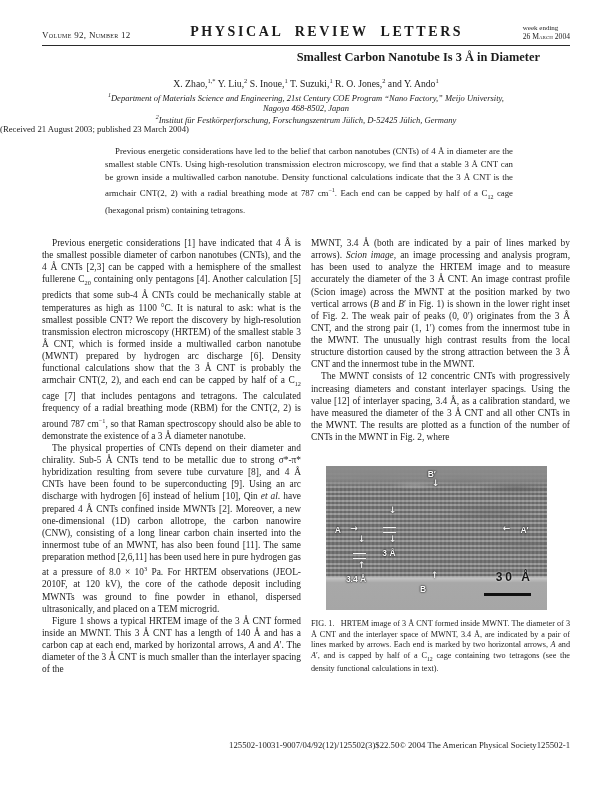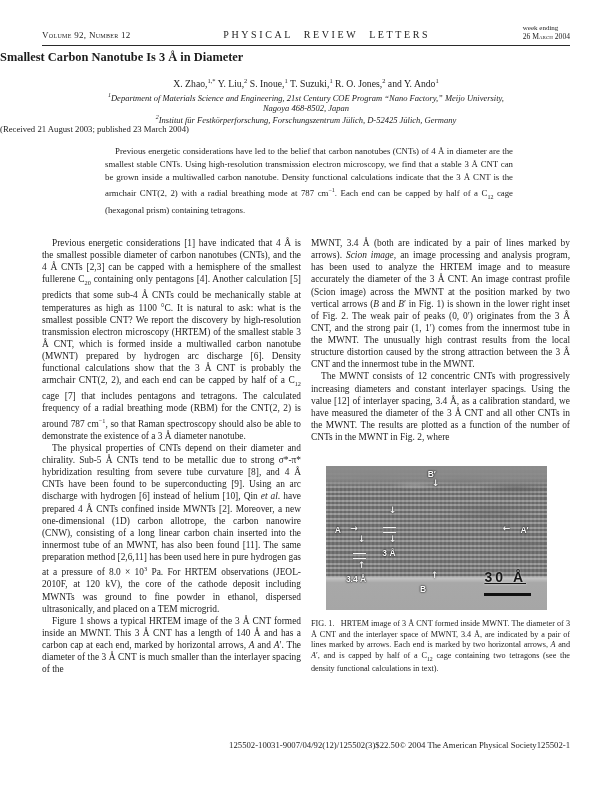--- a/index.html
+++ b/index.html
@@ -9,25 +9,25 @@
     font-family:"Liberation Serif", serif;
     overflow:hidden;
   }
   
   .hdr{
     position:absolute; left:42px; top:24px; width:528px;
     display:flex; align-items:flex-end; justify-content:space-between;
     border-bottom:1px solid #2a2a2a; padding-bottom:4px;
   }
   .hdr-vol{font-size:9px; font-variant:small-caps; letter-spacing:.3px; padding-bottom:1px;}
-  .hdr-journal{font-size:10px; letter-spacing:2.6px; word-spacing:6px; padding-bottom:1px;}
+  .hdr-journal{font-size:14px; letter-spacing:2.6px; word-spacing:6px; padding-bottom:1px;font-weight:bold;}
   .hdr-we{font-size:7px; line-height:8.5px;}
   .hdr-we .sc{font-variant:small-caps; font-size:7.6px;}
   
-  .title{position:absolute; left:0; top:50px; width:540px; text-align:left;
+  .title{position:absolute; left:0; top:50px; width:540px; text-align:right;
     font-size:12.4px; font-weight:bold;}
   .authors{position:absolute; left:0; top:77px; width:612px; text-align:center; font-size:9.7px;}
   .authors sup{font-size:6.5px;}
   .affils{position:absolute; left:0; top:91px; width:612px; text-align:center;
     font-style:italic; font-size:8.5px; line-height:9.8px;}
   .affils sup{font-size:6px;}
   .received{position:absolute; left:0; top:124px; width:612px; text-align:left; font-size:8.7px;}
   
   .abstract{
     position:absolute; left:105px; top:145px; width:408px;
@@ -72,24 +72,23 @@
   }
   .tem .lbl{
     position:absolute; color:#fff; font-family:"Liberation Sans", sans-serif;
     font-weight:bold; font-size:8.5px;
     text-shadow:0 0 2px #000, 0 0 1px #000;
   }
   .tem .arrow{ position:absolute; color:#f2f2f2; font-size:9px; font-weight:bold;
     text-shadow:0 0 2px #000; font-family:"DejaVu Sans", sans-serif; line-height:9px;}
   .tem .mline{position:absolute; width:13px; height:1.6px; background:#f5f5f5; box-shadow:0 0 1px #333;}
   .tem .scaletext{
-    position:absolute; right:21px; top:73%; color:#161616; font-weight:bold;
-    font-family:"Liberation Sans", sans-serif; font-size:14px; letter-spacing:3px;
+    position:absolute; right:14px; top:73%; color:#161616; font-weight:bold;
+    font-family:"Liberation Sans", sans-serif; font-size:12px; letter-spacing:3px;
     text-shadow:0 0 2px rgba(255,255,255,.8);
-    text-decoration:underline;
   }
   .tem .scalebar{position:absolute; right:16px; top:88%; width:47px; height:3.5px; background:#111;}
   .figcap{
     margin-top:9px; font-size:8.2px; line-height:10.65px; text-align:justify;
   }
   .figcap sub{font-size:5.8px;}
   
   .footer{
     position:absolute; left:42px; top:740px; width:528px;
     display:flex; justify-content:flex-end; font-size:8.7px;

